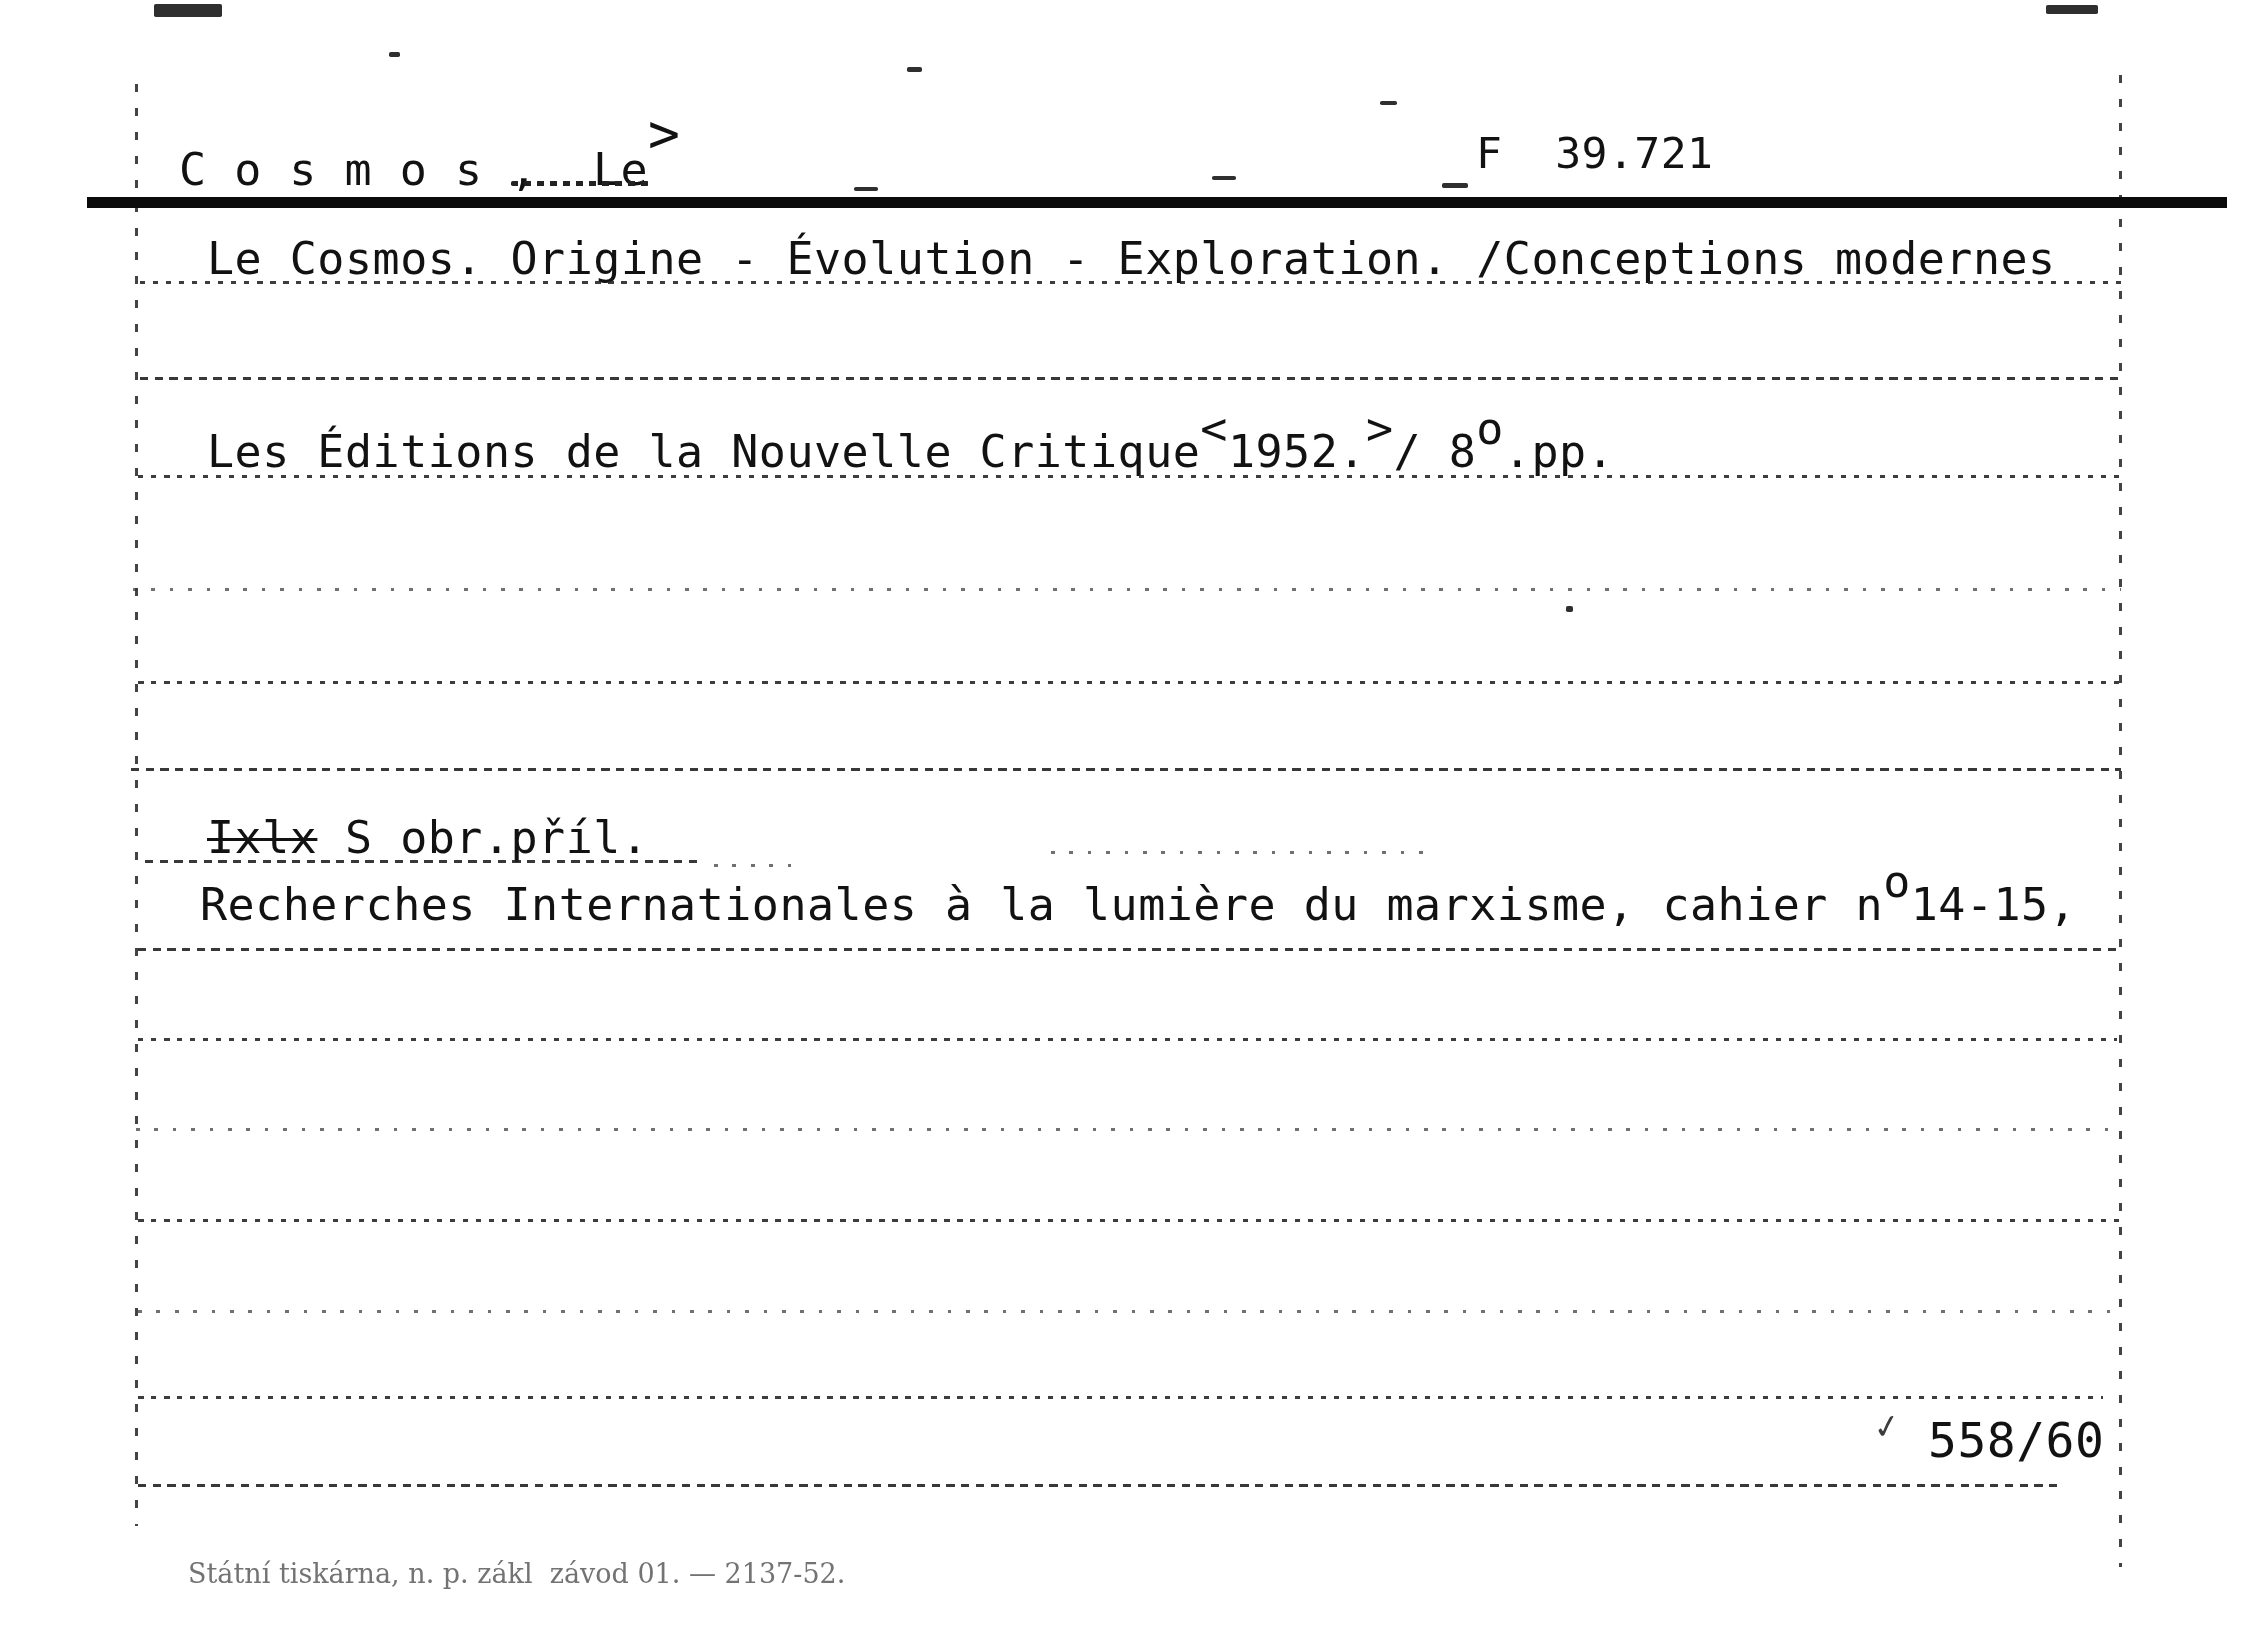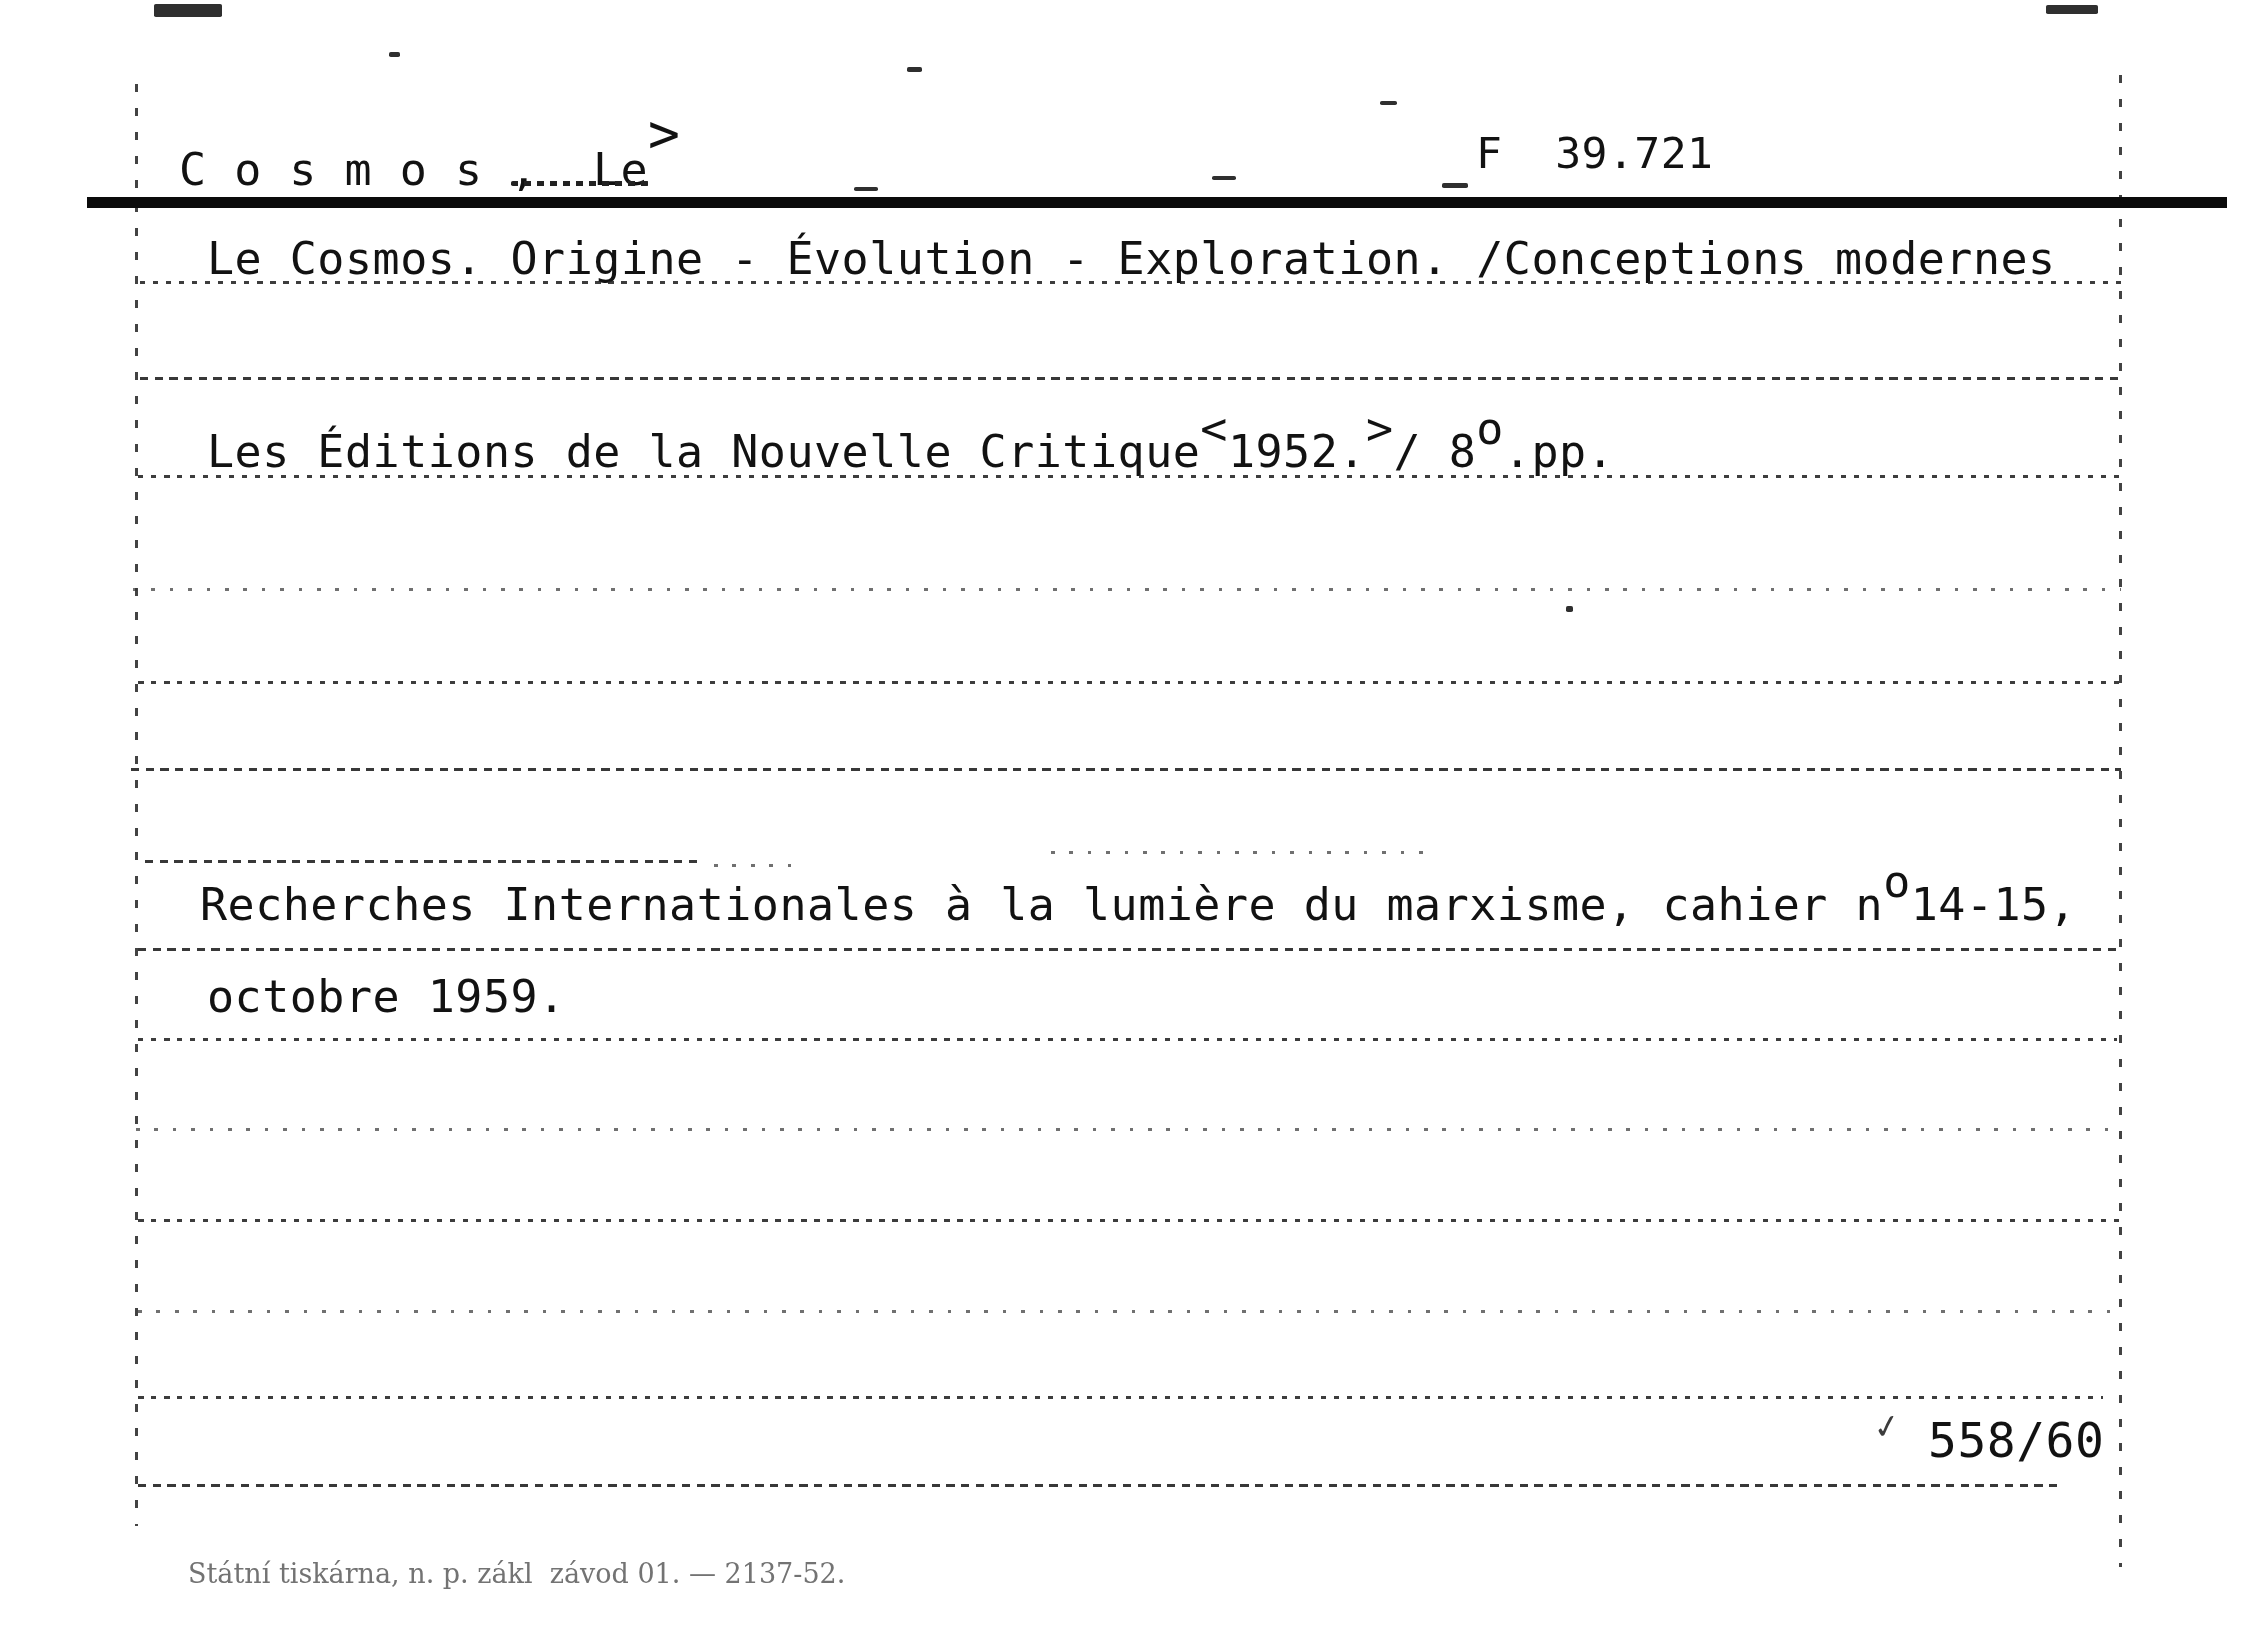--- a/index.html
+++ b/index.html
@@ -59,22 +59,22 @@
   <div class="vrule" style="left:135px;top:84px;height:1442px;"></div>
   <div class="vrule" style="left:2119px;top:75px;height:1492px;"></div>
 
   <div class="tw" style="left:179px;top:138px;"><span>C o s m o s ,  Le</span><span class="hdr-mark">&gt;</span></div>
   <div class="tw" style="left:1462px;top:130px;font-size:43px;margin-left:14px;">F  39.721</div>
   <div class="header-rule"></div>
 
   <div class="tw" style="left:207px;top:234px;"><span>Le Cosmos. Origine - Évolution - Exploration. /Conceptions modernes</span></div>
   <div class="tw" style="left:207px;top:427px;"><span>Les Éditions de la Nouvelle Critique</span><span class="sup">&lt;</span><span>1952.</span><span class="sup">&gt;</span><span>/ 8</span><span class="sup">o</span><span>.pp.</span></div>
 
+  <div class="tw" style="left:207px;top:813px;"><span class="strike">Ixlx</span><span> S obr.příl.</span></div>
   <div class="tw" style="left:200px;top:880px;"><span>Recherches Internationales à la lumière du marxisme, cahier n</span><span class="sup">o</span><span>14-15,</span></div>
-  <div class="tw" style="left:207px;top:972px;"><span>octobre 1959.</span></div>
 
   <div class="hrule r-a" style="left:140px;top:281px;width:1982px;"></div>
   <div class="hrule r-b" style="left:140px;top:377px;width:1984px;"></div>
   <div class="hrule r-a" style="left:138px;top:475px;width:1985px;"></div>
   <div class="hrule r-c" style="left:133px;top:588px;width:1988px;"></div>
   <div class="hrule r-a" style="left:138px;top:681px;width:1984px;"></div>
   <div class="hrule r-b" style="left:131px;top:768px;width:1990px;"></div>
 
   <div class="hrule r-b" style="left:145px;top:860px;width:556px;"></div>
   <div class="hrule r-c" style="left:714px;top:864px;width:84px;"></div>

